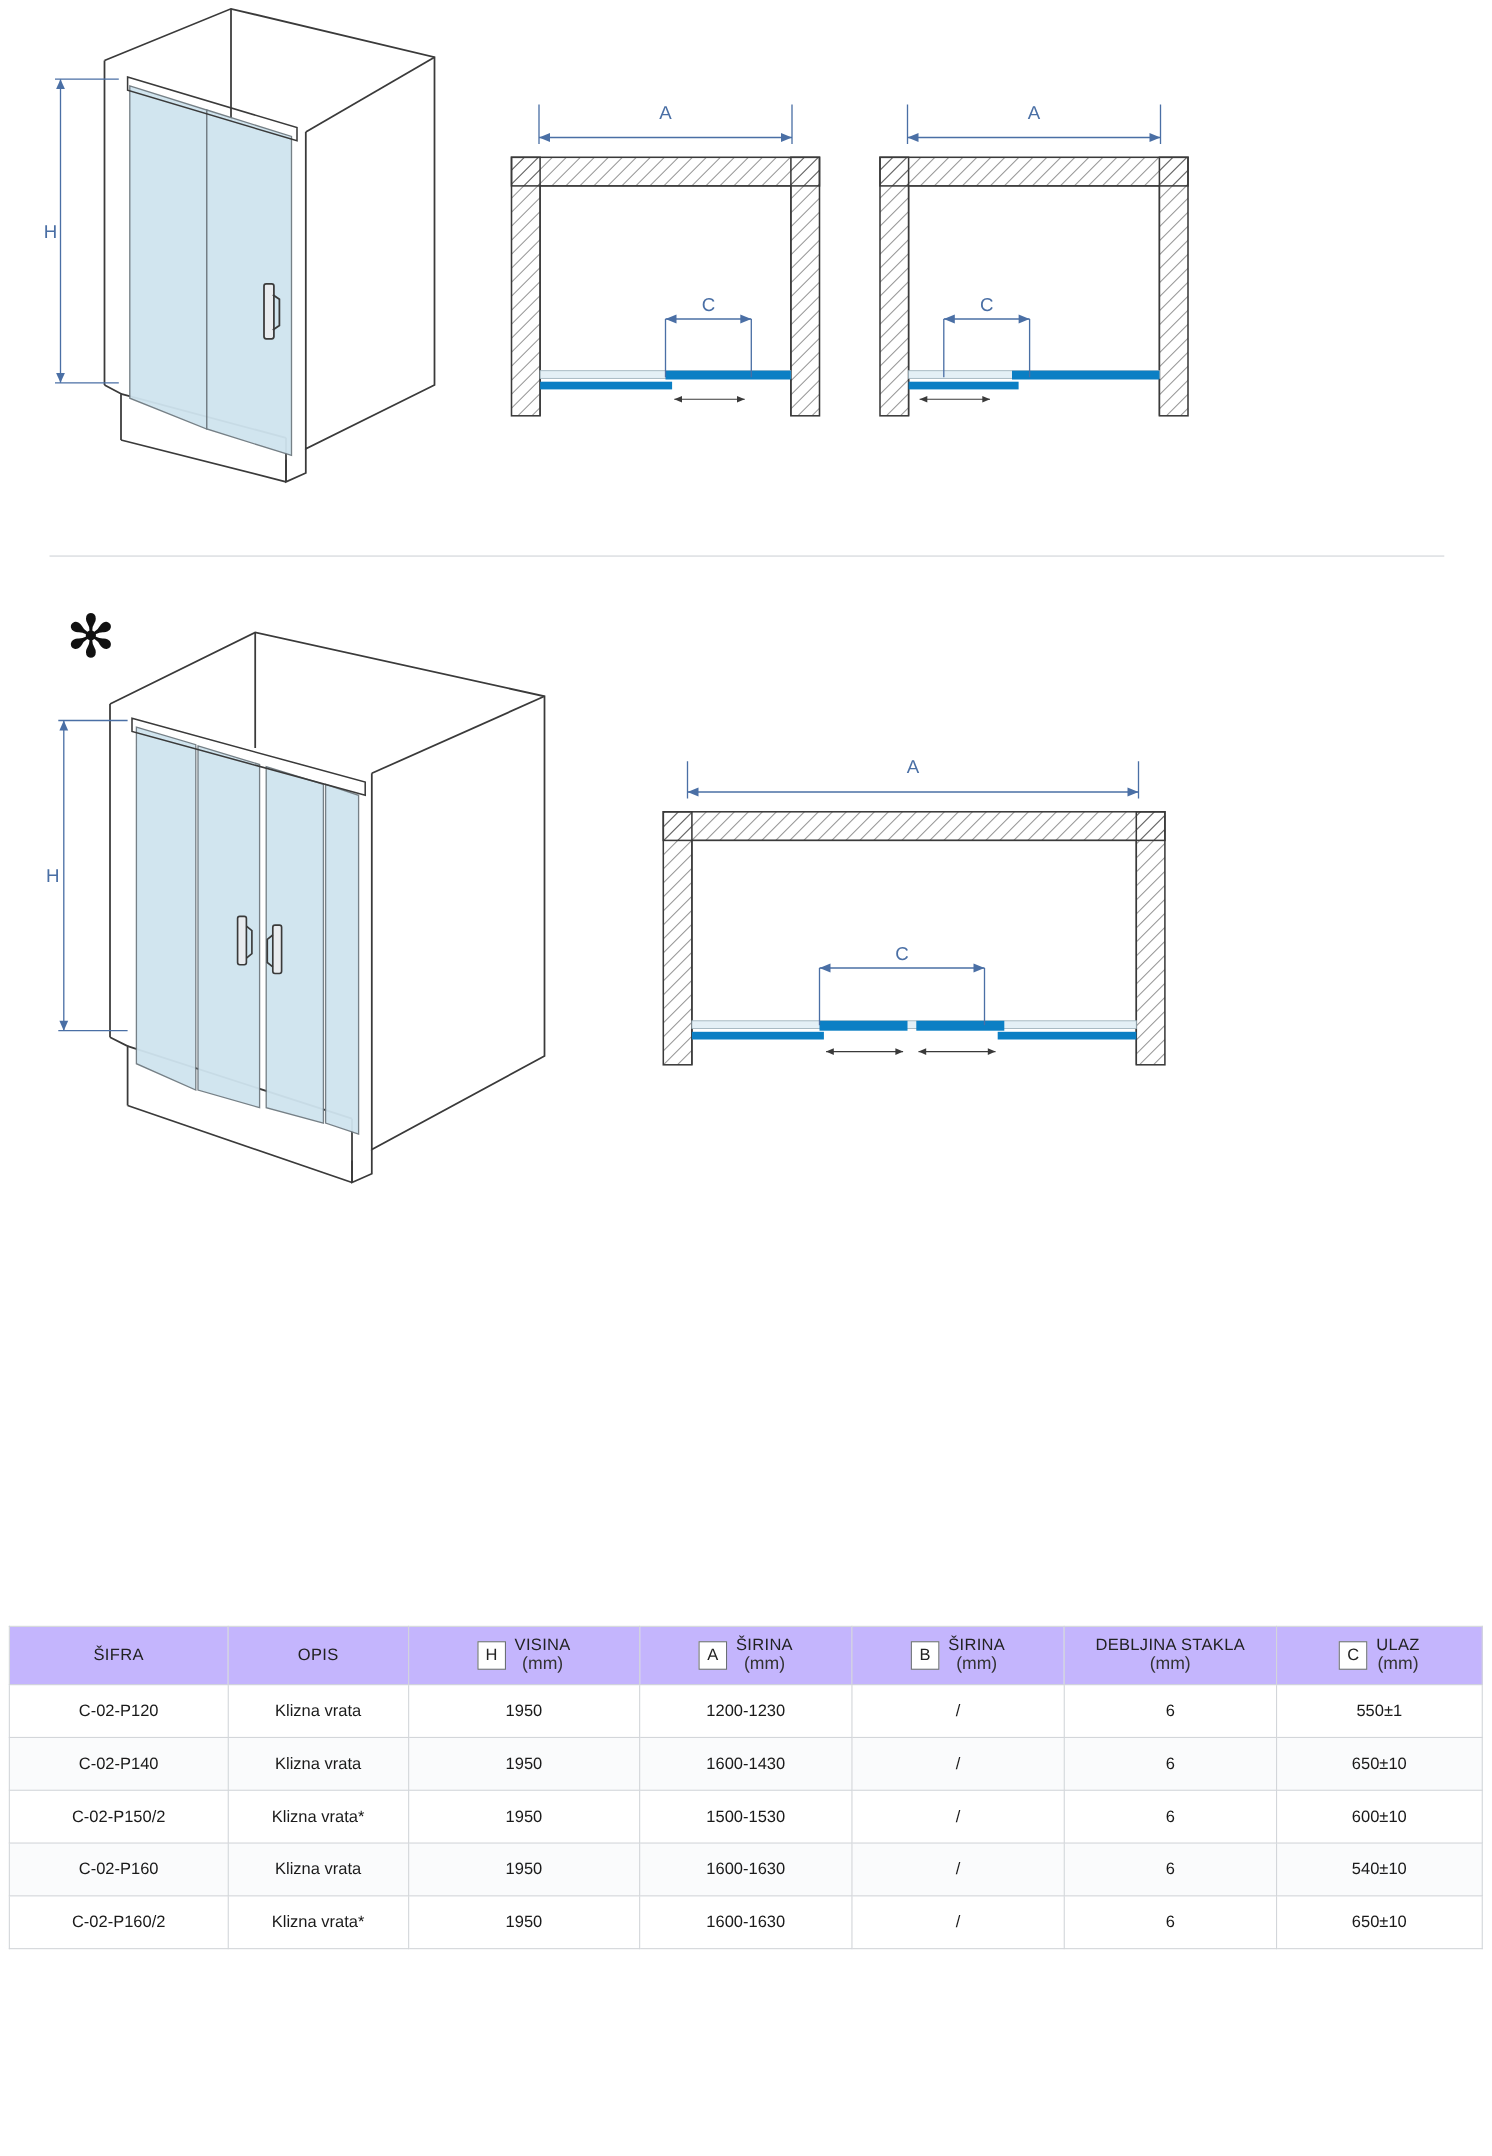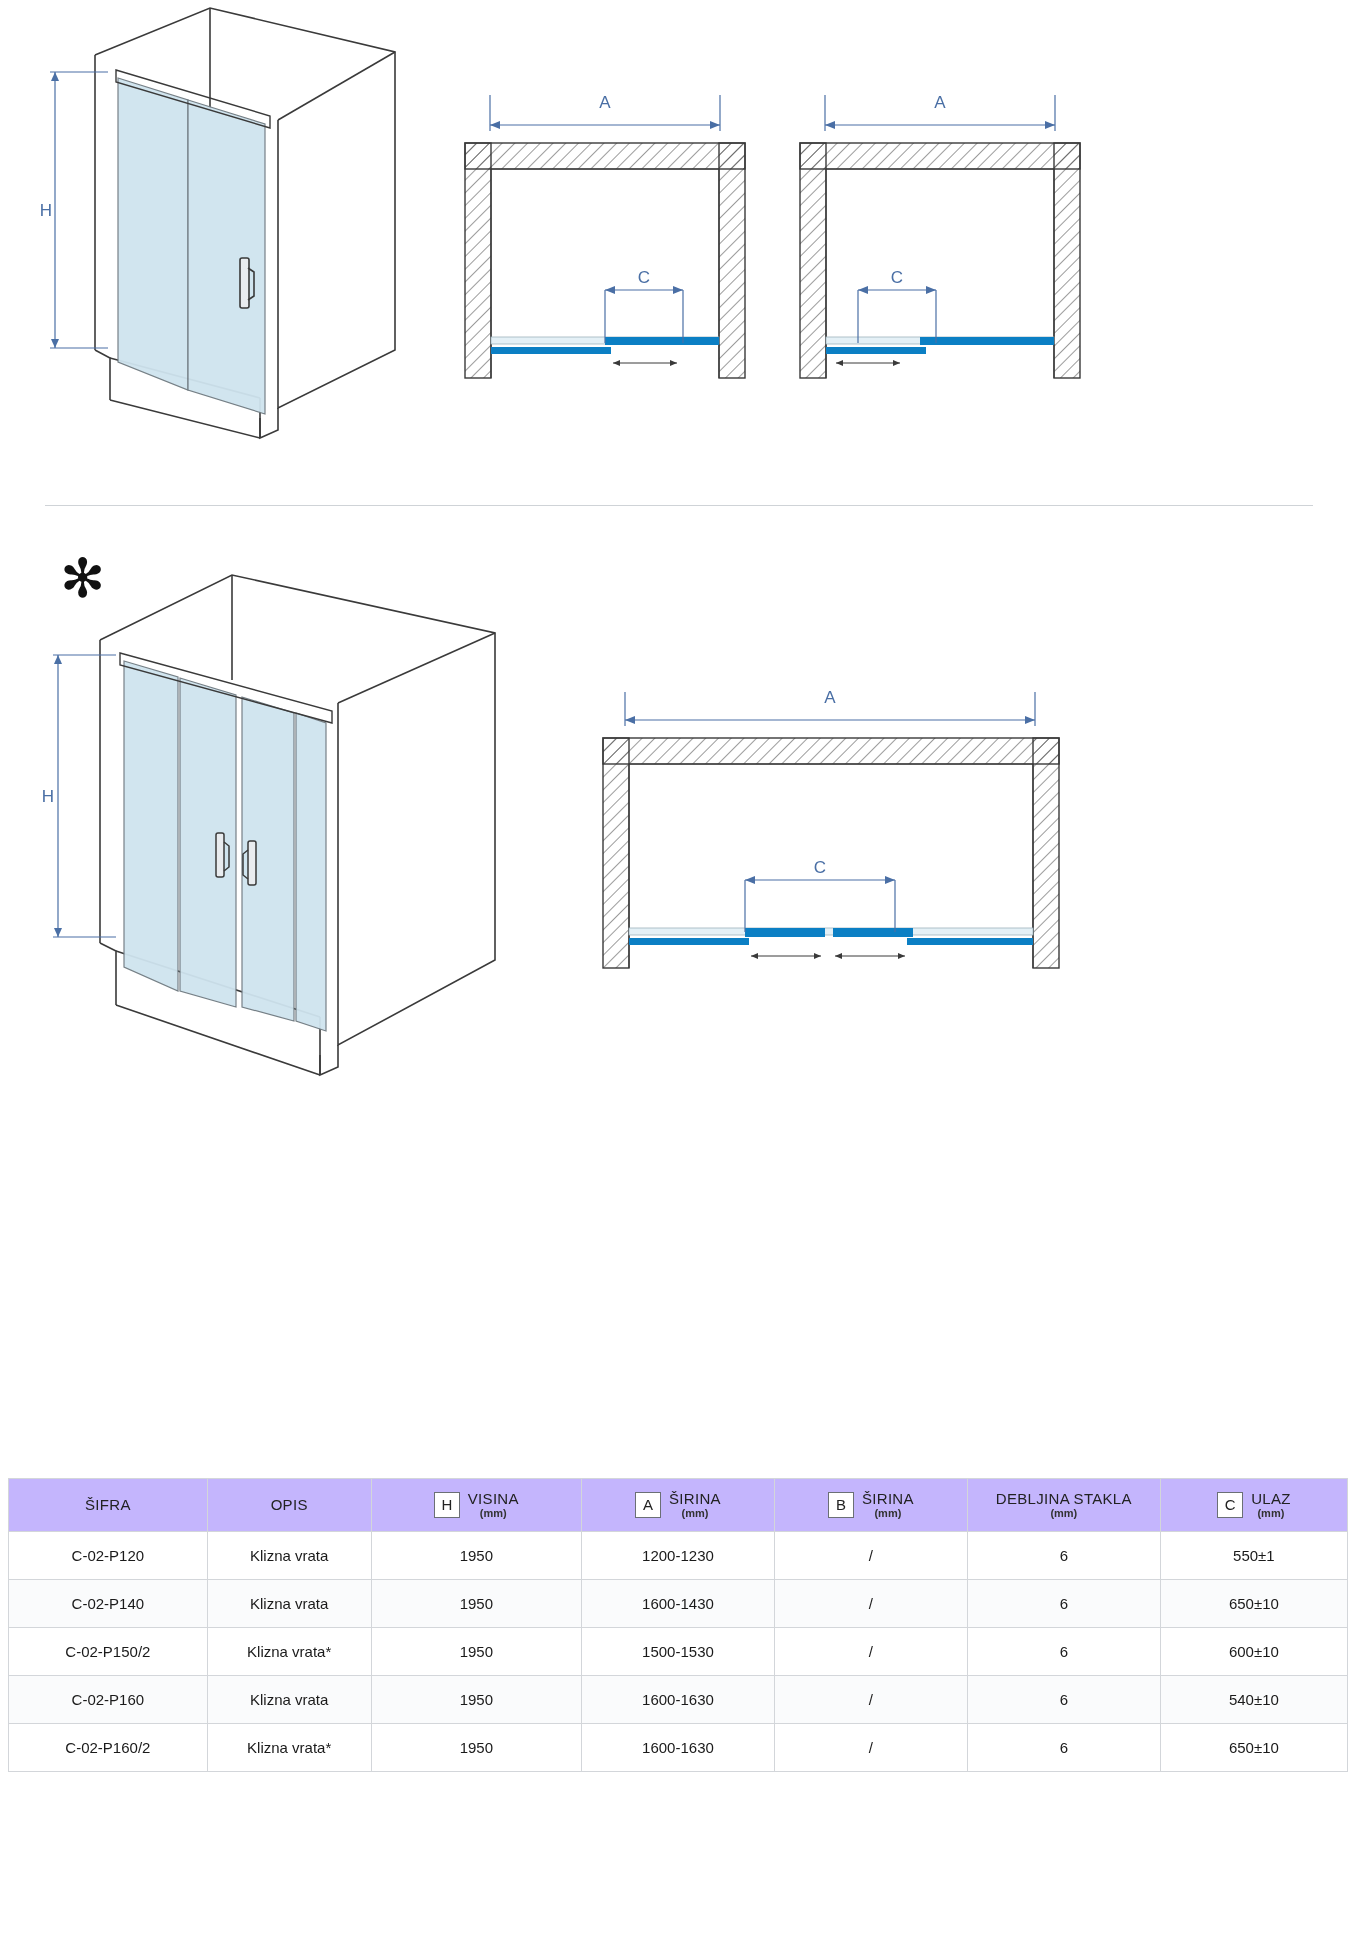--- a/index.html
+++ b/index.html
@@ -35,25 +35,24 @@
     font-weight:normal;
     color:#222;
   }
   .spec-table thead th .hd-main{
     font-size:15px;
     letter-spacing:.3px;
     display:block;
     line-height:1.15;
   }
   .spec-table thead th .hd-sub{
-    font-size:11px;
+    font-size:16px;
     display:block;
     line-height:1.15;
     color:#333;
-    font-weight:bold;
   }
   .hd-flex{display:flex;align-items:center;justify-content:center;gap:8px;}
   .badge{
     display:inline-flex;
     align-items:center;
     justify-content:center;
     width:24px;height:24px;
     border:1px solid #6b6f75;
     font-size:15px;
     color:#222;

